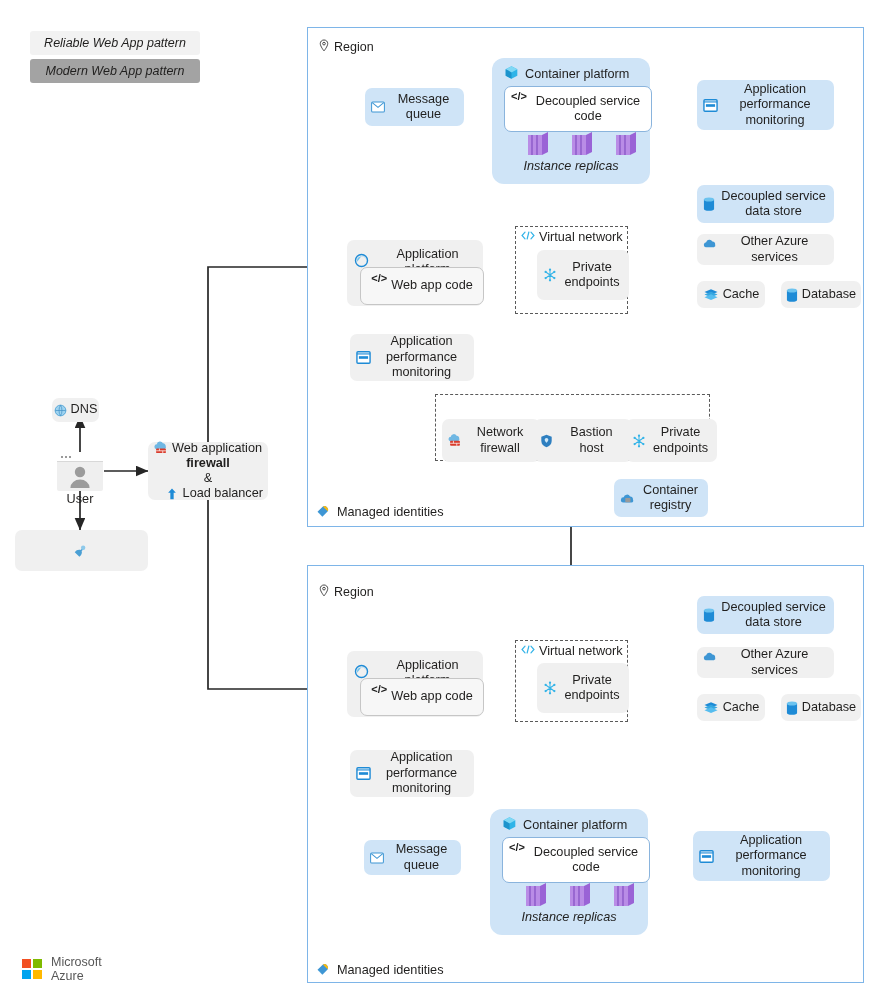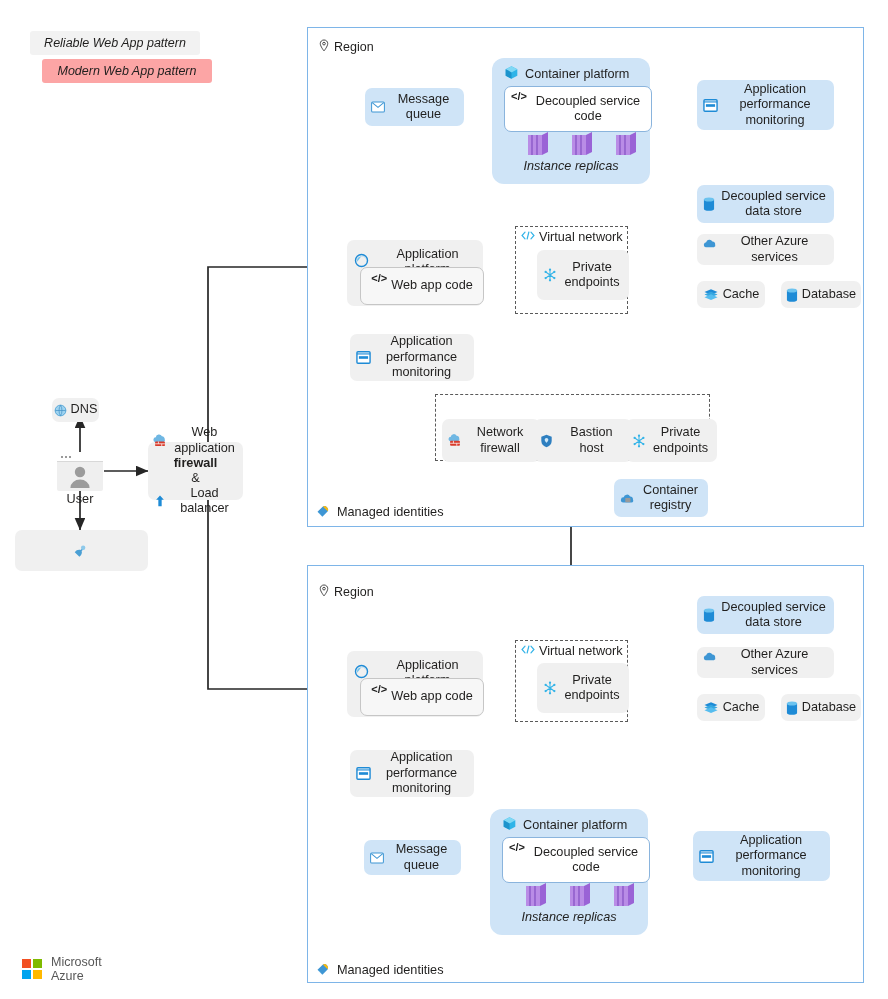--- a/index.html
+++ b/index.html
@@ -5,21 +5,21 @@
   html,body{margin:0;padding:0;background:#ffffff;}
   body{width:888px;height:999px;position:relative;overflow:hidden;
        font-family:"Liberation Sans","DejaVu Sans",sans-serif;
        font-size:13px;color:#201f1e;-webkit-font-smoothing:antialiased;}
   .abs{position:absolute;box-sizing:border-box;}
 
   
   .legend-item{height:24px;width:170px;border-radius:3px;display:flex;
                align-items:center;justify-content:center;font-size:12.5px;font-style:italic;}
   .lg-gray{background:#f2f2f2;}
-  .lg-blue{background:#fca5a5;margin-left:12px;}
+  .lg-blue{background:#a3a3a3;}
 
   
   .region{border:1.6px solid #7eb5e8;background:#ffffff;}
   .region-label{display:flex;align-items:center;gap:4px;font-size:12.5px;color:#201f1e;}
 
   
   .node{border-radius:7px;display:flex;align-items:center;justify-content:center;
         text-align:center;line-height:1.22;padding:3px 6px;font-size:12.7px;}
   .gray{background:#f0f0f0;}
   .blue{background:#cfe4f7;}
@@ -157,21 +157,21 @@
 
 <div class="abs node gray" style="left:15px;top:530px;width:133px;height:41px;">
   <span class="ico">
     <svg width="14" height="14" viewBox="0 0 16 16">
         <path d="M2,11.4c1.6-2.4 4.3-3.3 6.6-2.6l3.2-3.2 1.3 1.3 -3.2 3.2c.8 2.3-.2 5-2.6 6.6z" fill="#4a9fd4" transform="translate(0,-2)"></path>
         <circle cx="11.6" cy="4.3" r="2.5" fill="#8ec9ea"></circle>
       </svg>
   </span>
 </div>
 
-<div class="abs node gray" style="left:148px;top:442px;width:95px;height:58px;
+<div class="abs node gray" style="left:148px;top:442px;width:120px;height:58px;
      flex-direction:column;align-items:stretch;justify-content:center;padding:2px 5px;">
   <div style="display:flex;align-items:center;justify-content:center;line-height:1.2;">
     <span class="ico">
       <svg width="14" height="14" viewBox="0 0 16 16">
           <path d="M2.6,9.4a2.9,2.9 0 0 1 .6-5.7 3.7,3.7 0 0 1 7 -1 3 3 0 0 1 3.2 3.3 2.6 2.6 0 0 1 -1.6 3.4z" fill="#6fb7e3"></path>
           <rect x="2.4" y="8.6" width="11.2" height="5.2" rx="1" fill="#d93b2b"></rect>
           <path d="M2.4,11.2h11.2M6.2,8.6v2.6M10,11.2v2.6" stroke="#fff" stroke-width=".85"></path>
         </svg>
     </span>
     <span>Web application</span>

